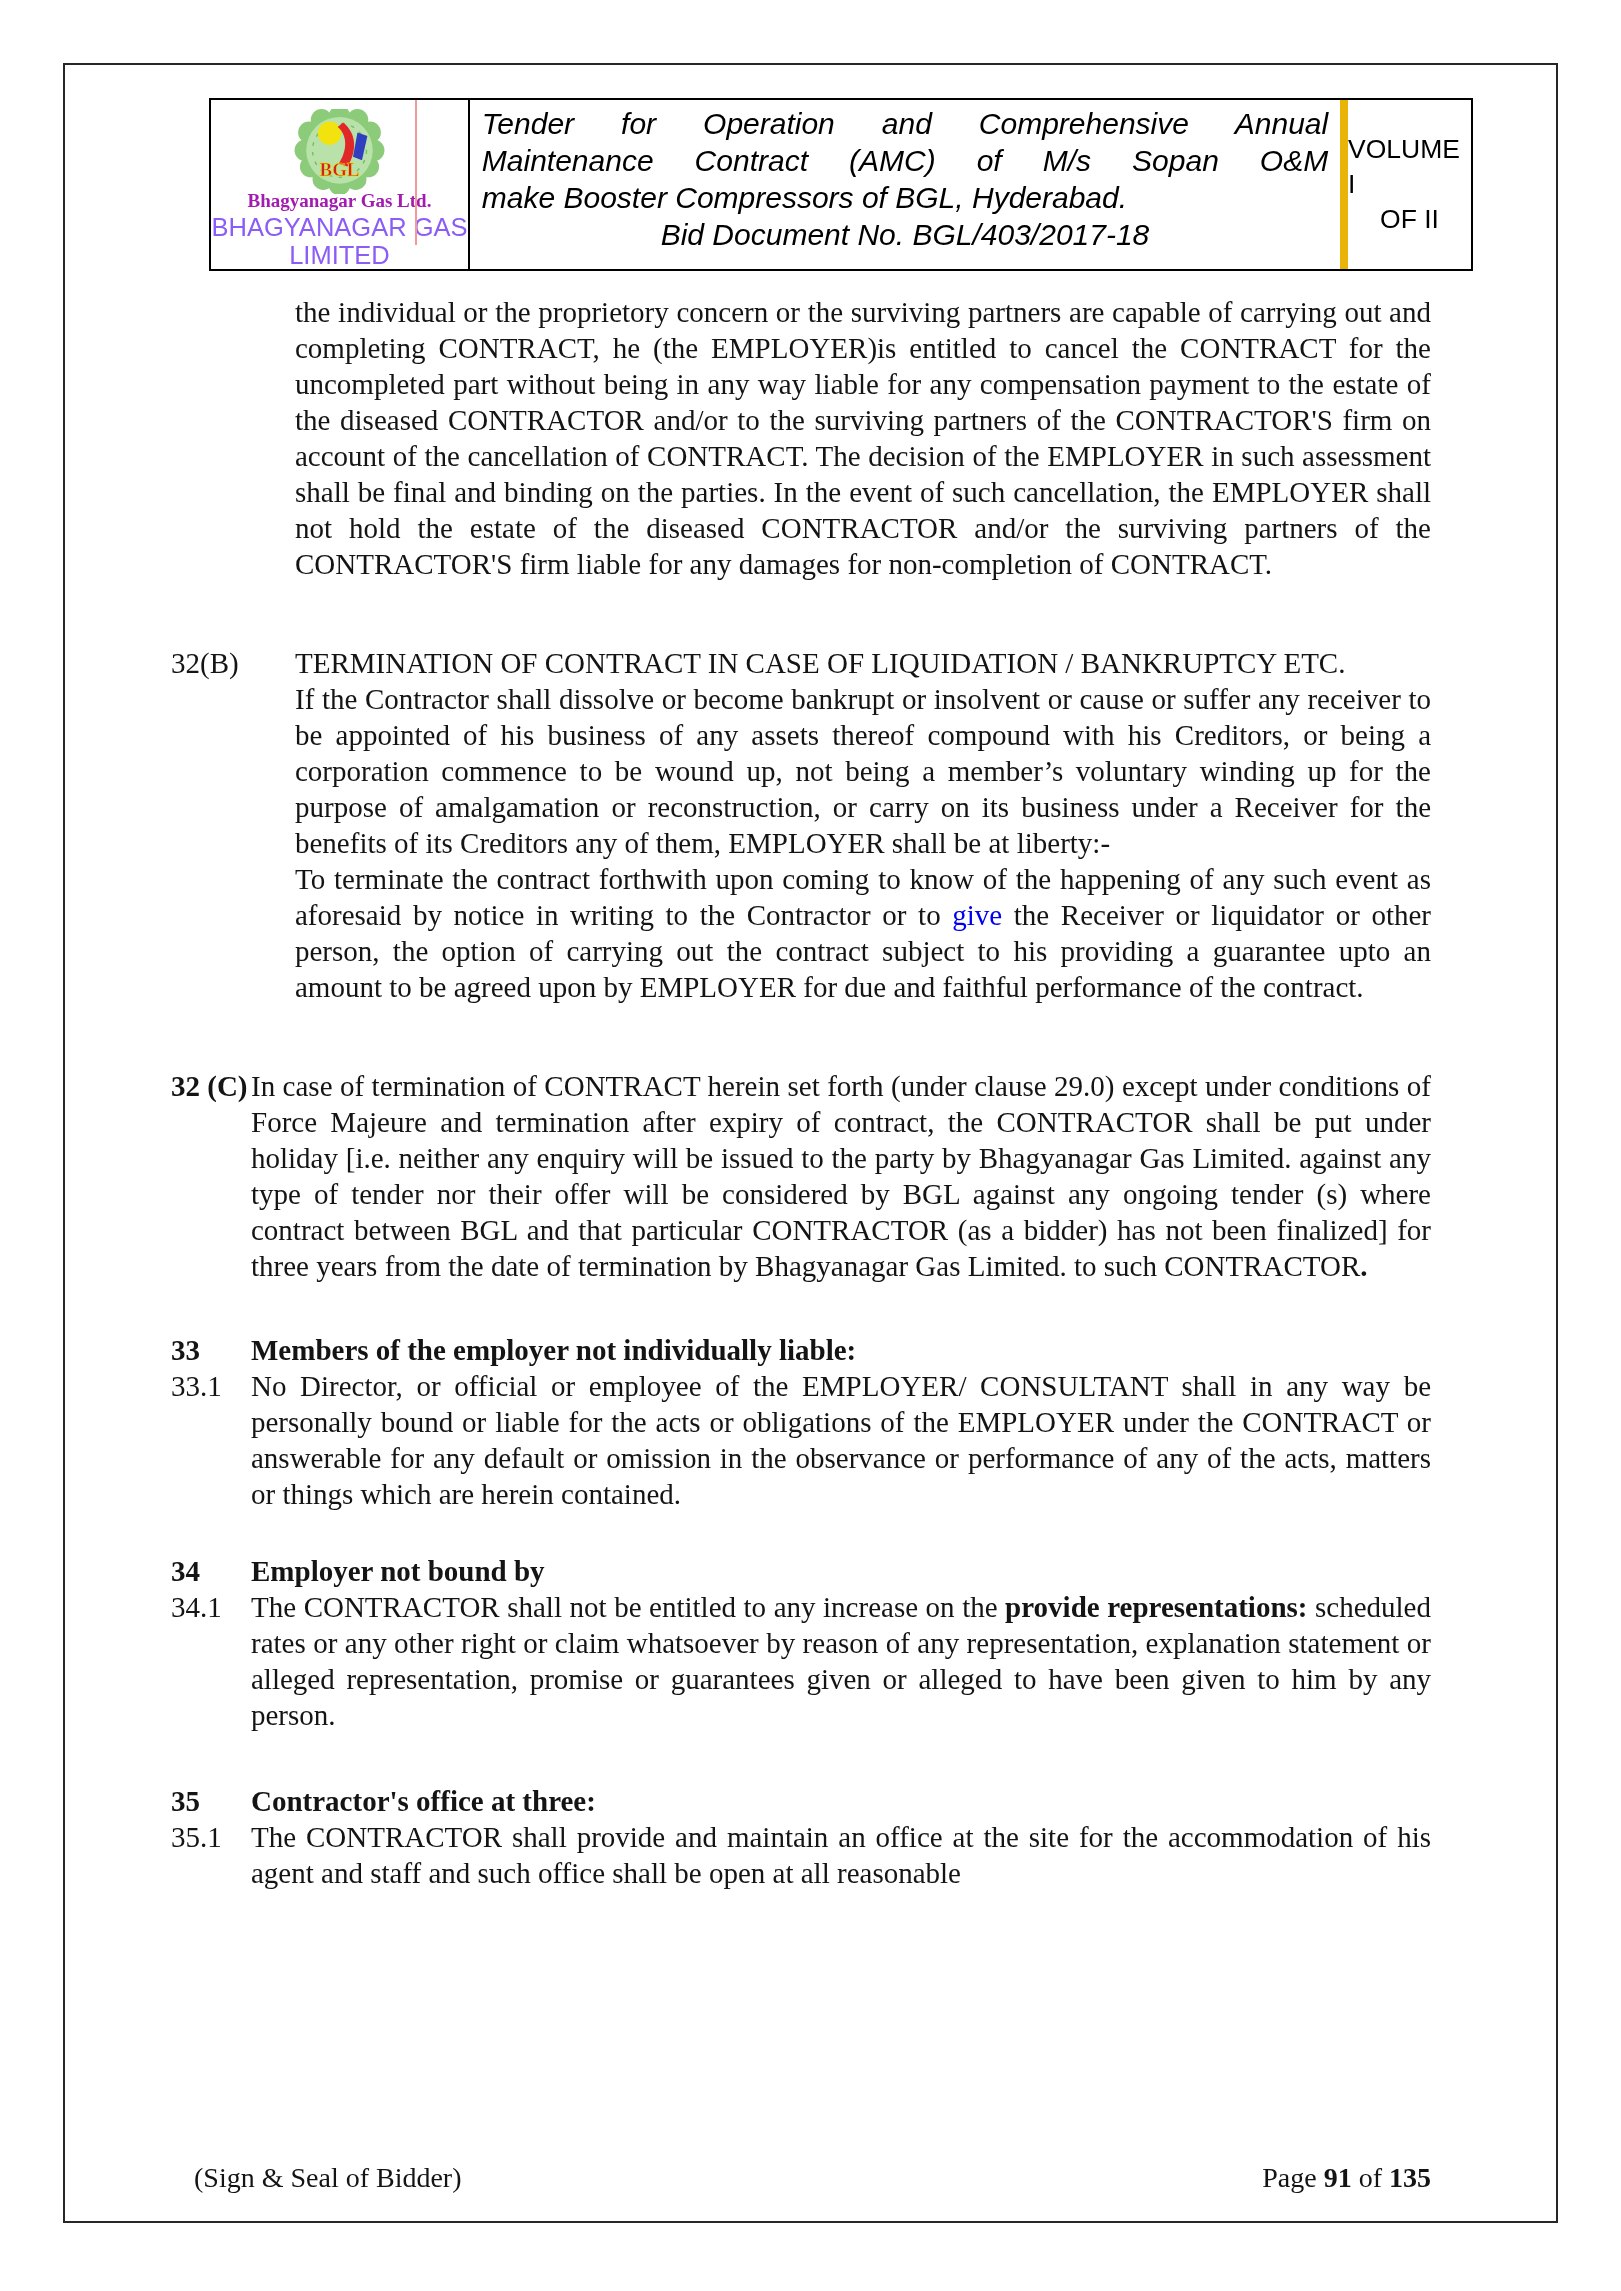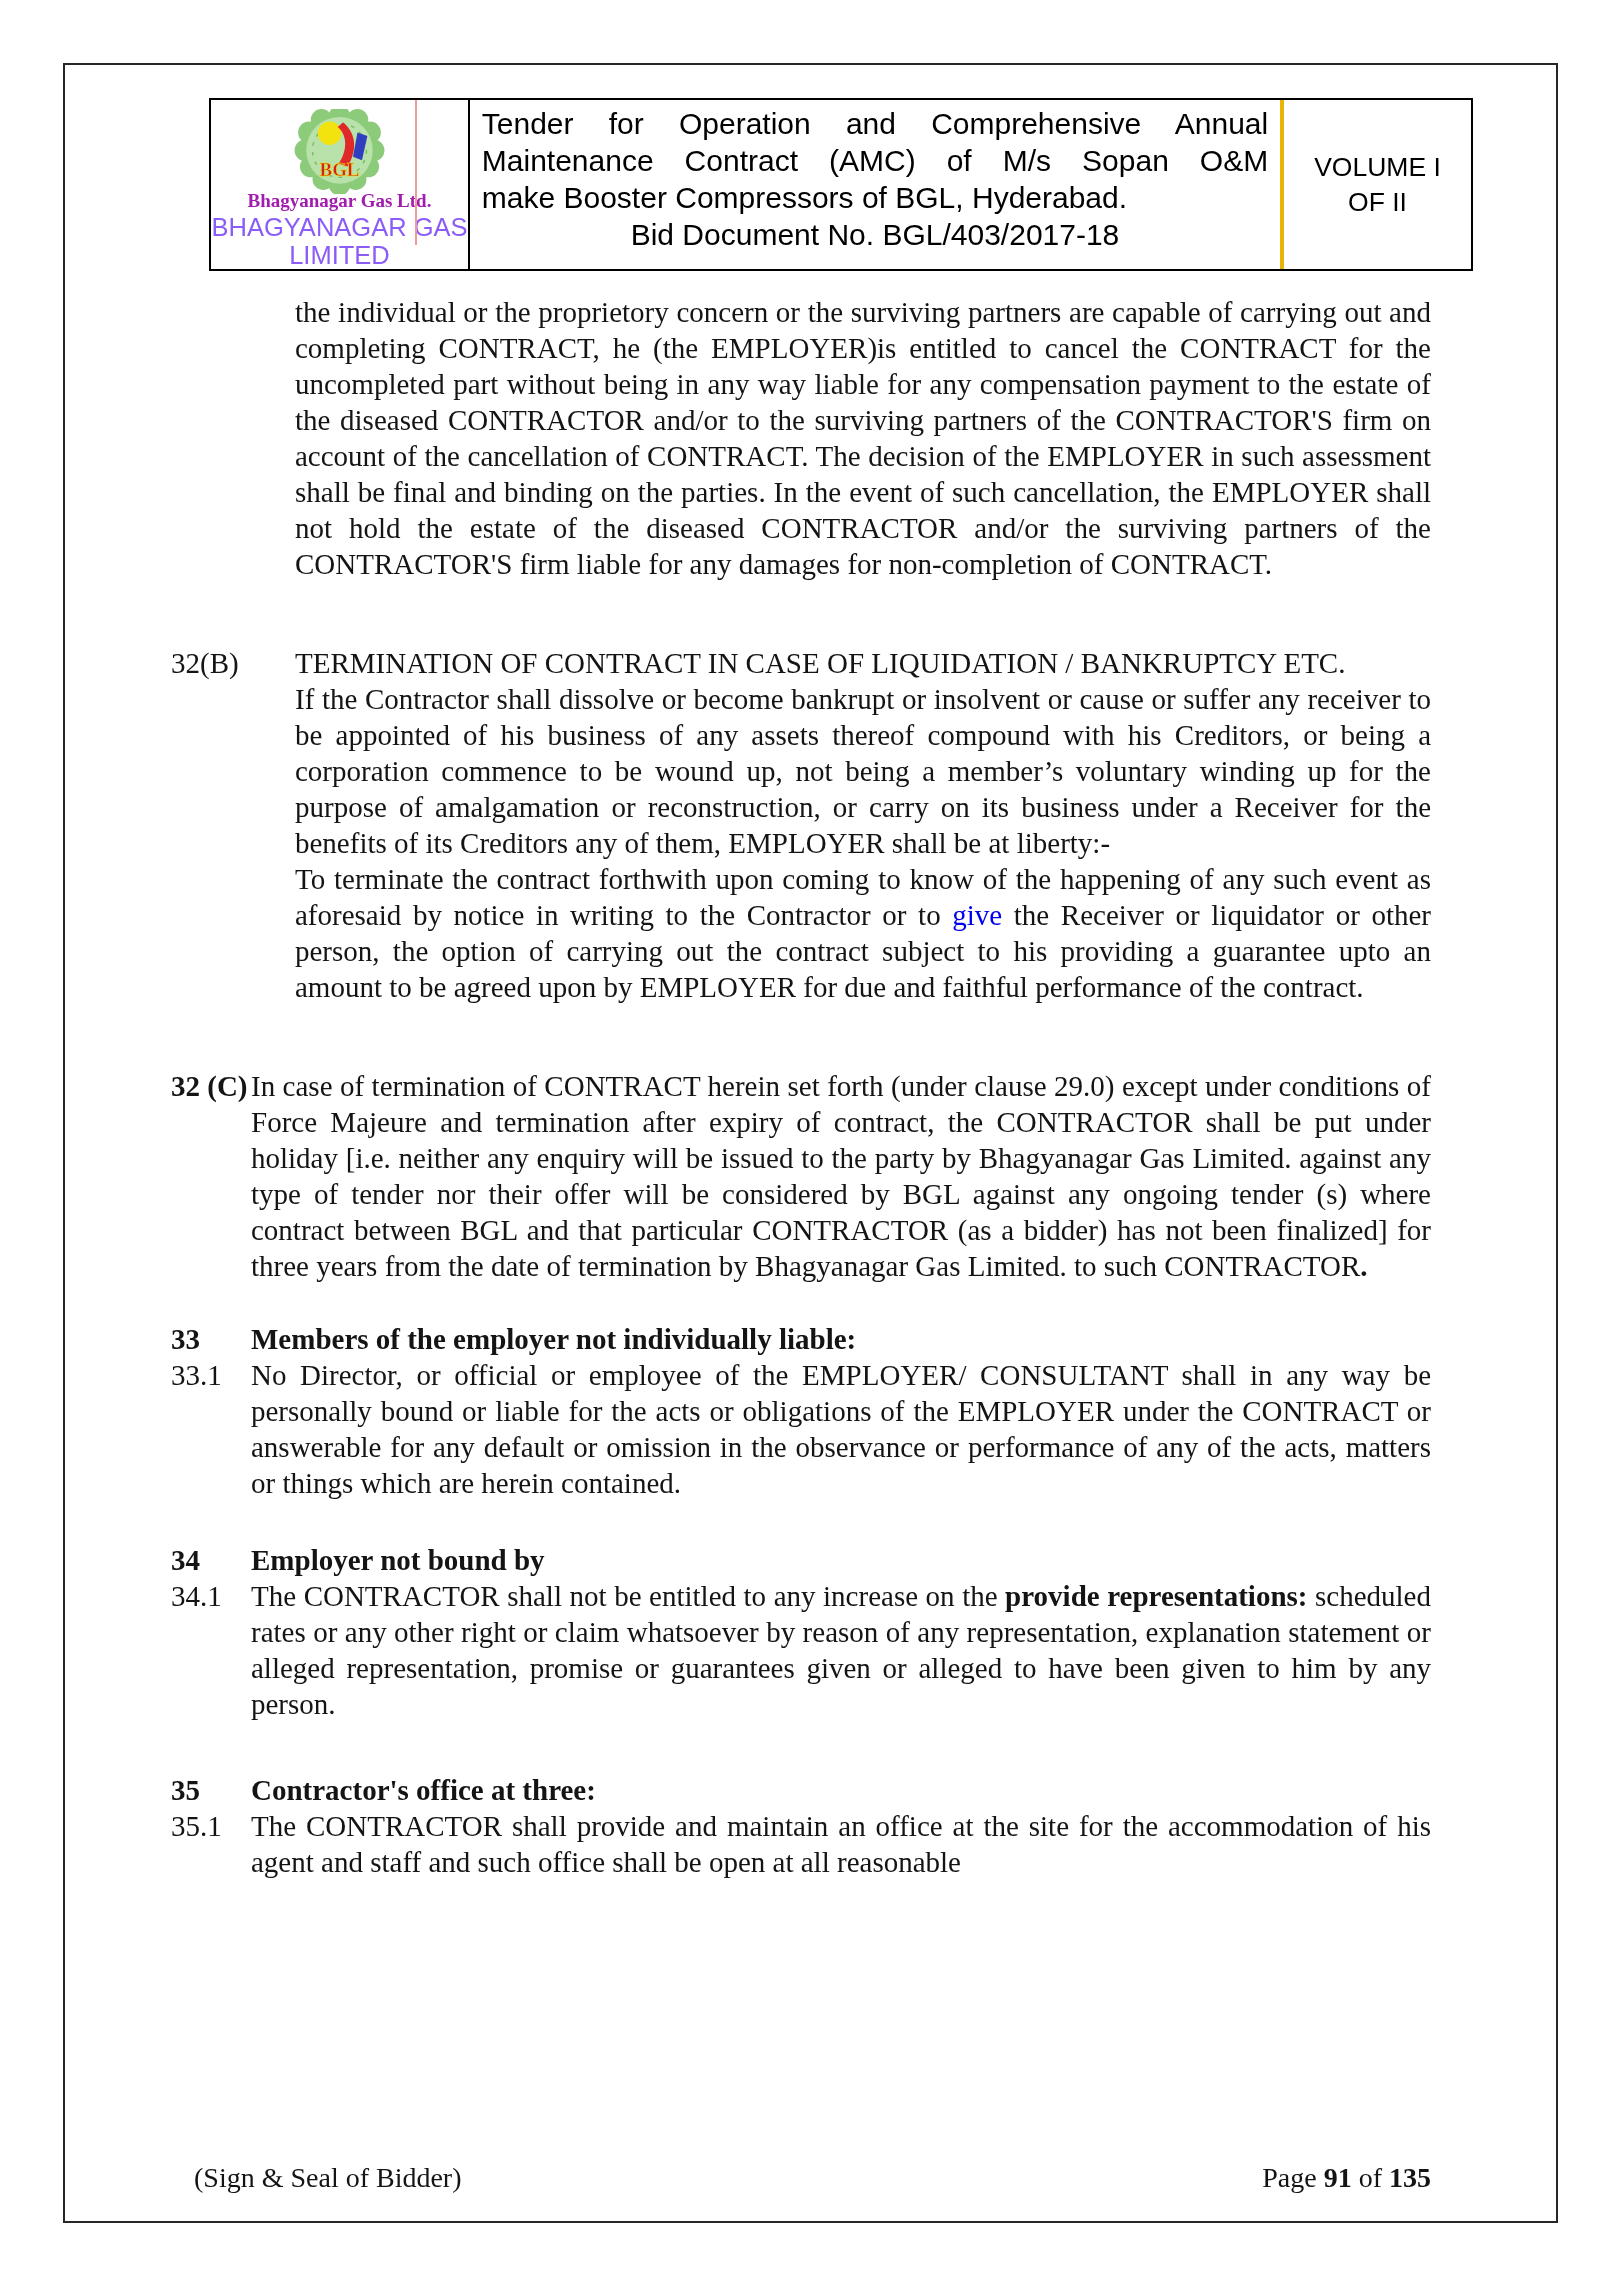--- a/index.html
+++ b/index.html
@@ -28,40 +28,40 @@
     position:absolute; right:51px; top:0; width:2px; height:145px;
     background:#f29a9a;
   }
   .logo-svg { width:129px; height:86px; display:block; }
   .brand-name {
     font-family:"Liberation Serif", serif; font-weight:bold;
     color:#a21caf; font-size:19px; line-height:17.6px; margin-top:-2px;
   }
   .org-name { font-size:25.5px; line-height:28px; text-align:center; color:#8b5cf6; margin-top:3.9px; }
   .title-cell {
-    width:814px; flex:none; border-right:4px solid #eab308; box-sizing:border-box;
-    padding:4.9px 11.8px 0 11.8px; font-size:30px; line-height:37px; color:#000;
+    width:878px; flex:none; border-right:8px solid #eab308; box-sizing:border-box;
+    padding:4.9px 11.8px 0 11.8px; font-size:30px; line-height:37px; color:#000;font-style:italic;
   }
   .title-line-justify { text-align:justify; text-align-last:justify; }
   .title-line-left   { text-align:left; }
   .title-line-center { text-align:center; }
   .volume-cell {
     flex:1; display:flex; flex-direction:column; justify-content:center;
     align-items:center; font-size:26.5px; line-height:35px; color:#000;
   }
   
   .clause-row { display:flex; }
   .clause-num  { width:80px; flex:none; font-size:29px; line-height:36px; }
   .clause-num.bold { font-weight:bold; }
   .clause-text { flex:1; font-size:29px; line-height:36px; text-align:justify; }
   .clause-text .heading-caps { text-align:justify; }
   .heading-bold { font-weight:bold; text-align:left; }
   .first-block { margin-top:22.5px; }
   .mb64 { margin-bottom:63px;gap:44px; }
-  .mb55 { margin-bottom:37px; }
+  .mb55 { margin-bottom:48px; }
   .mb51 { margin-bottom:50px; }
   .mb42 { margin-bottom:41px; }
   .link-word { color:#0000ee; }
   .bold-run { font-weight:bold; }
   
   .footer-row {
     position:absolute; left:129px; right:125px; bottom:26px;
     display:flex; justify-content:space-between; align-items:baseline;
     font-size:28px; line-height:35px;
   }

